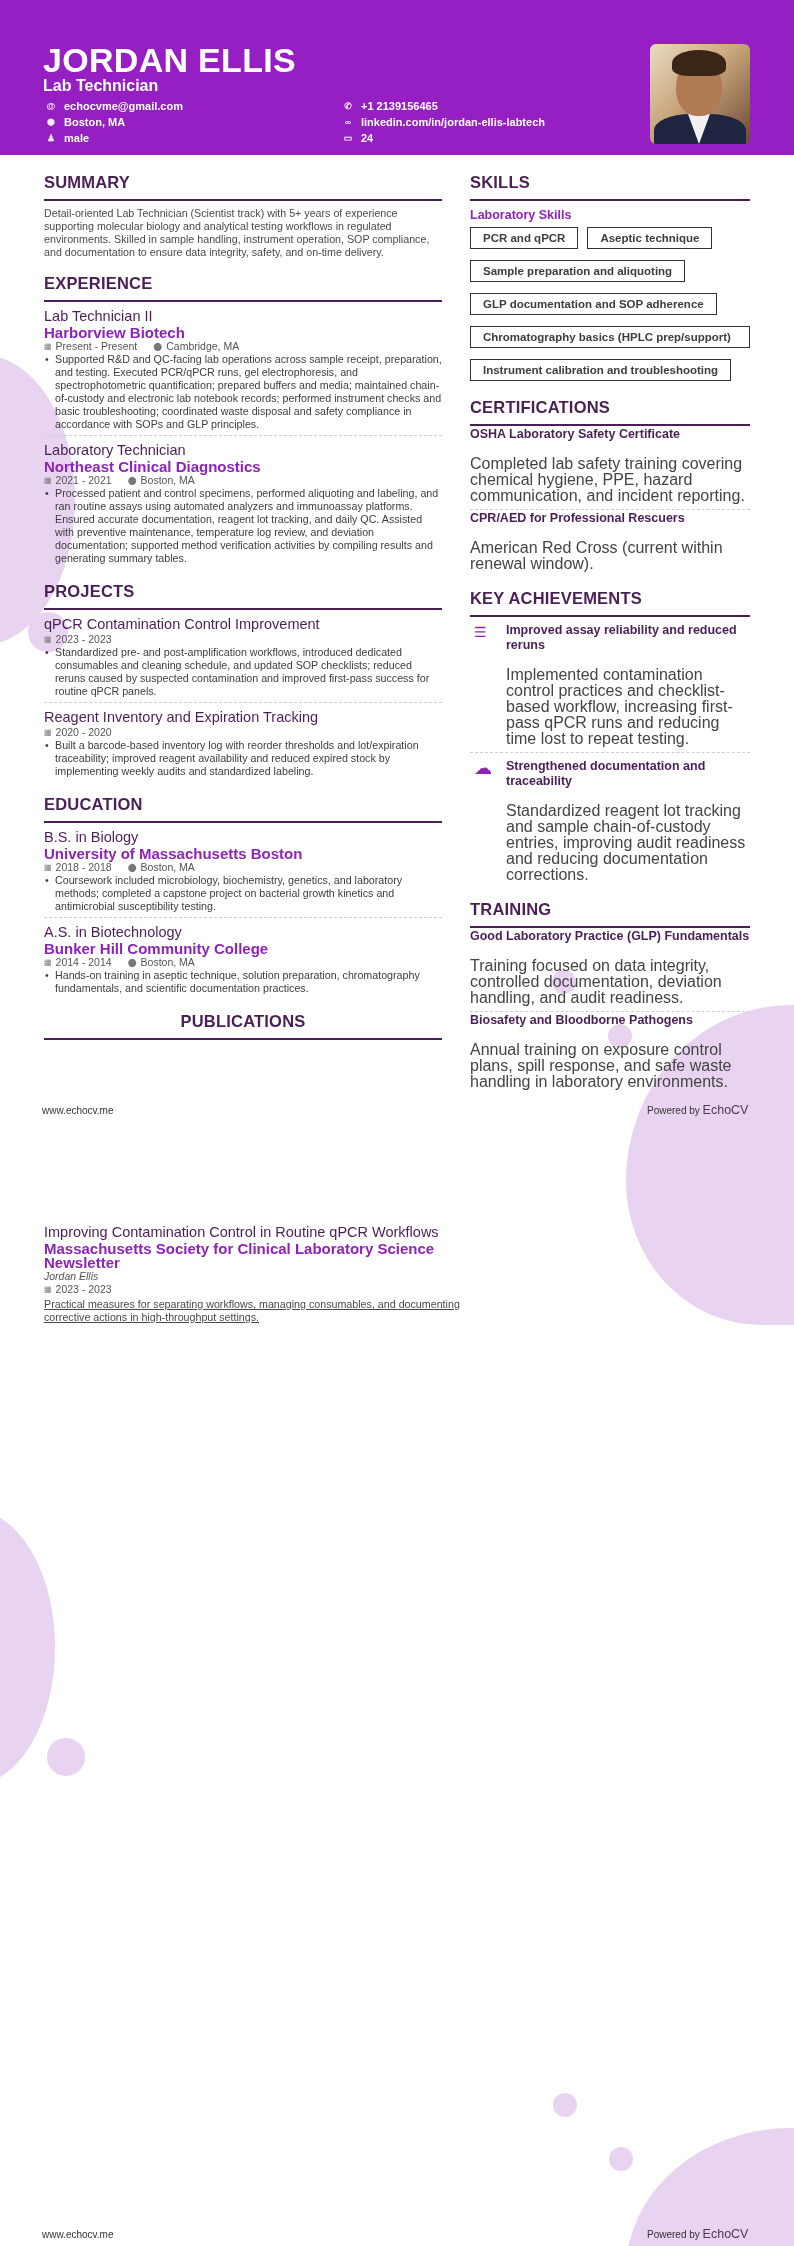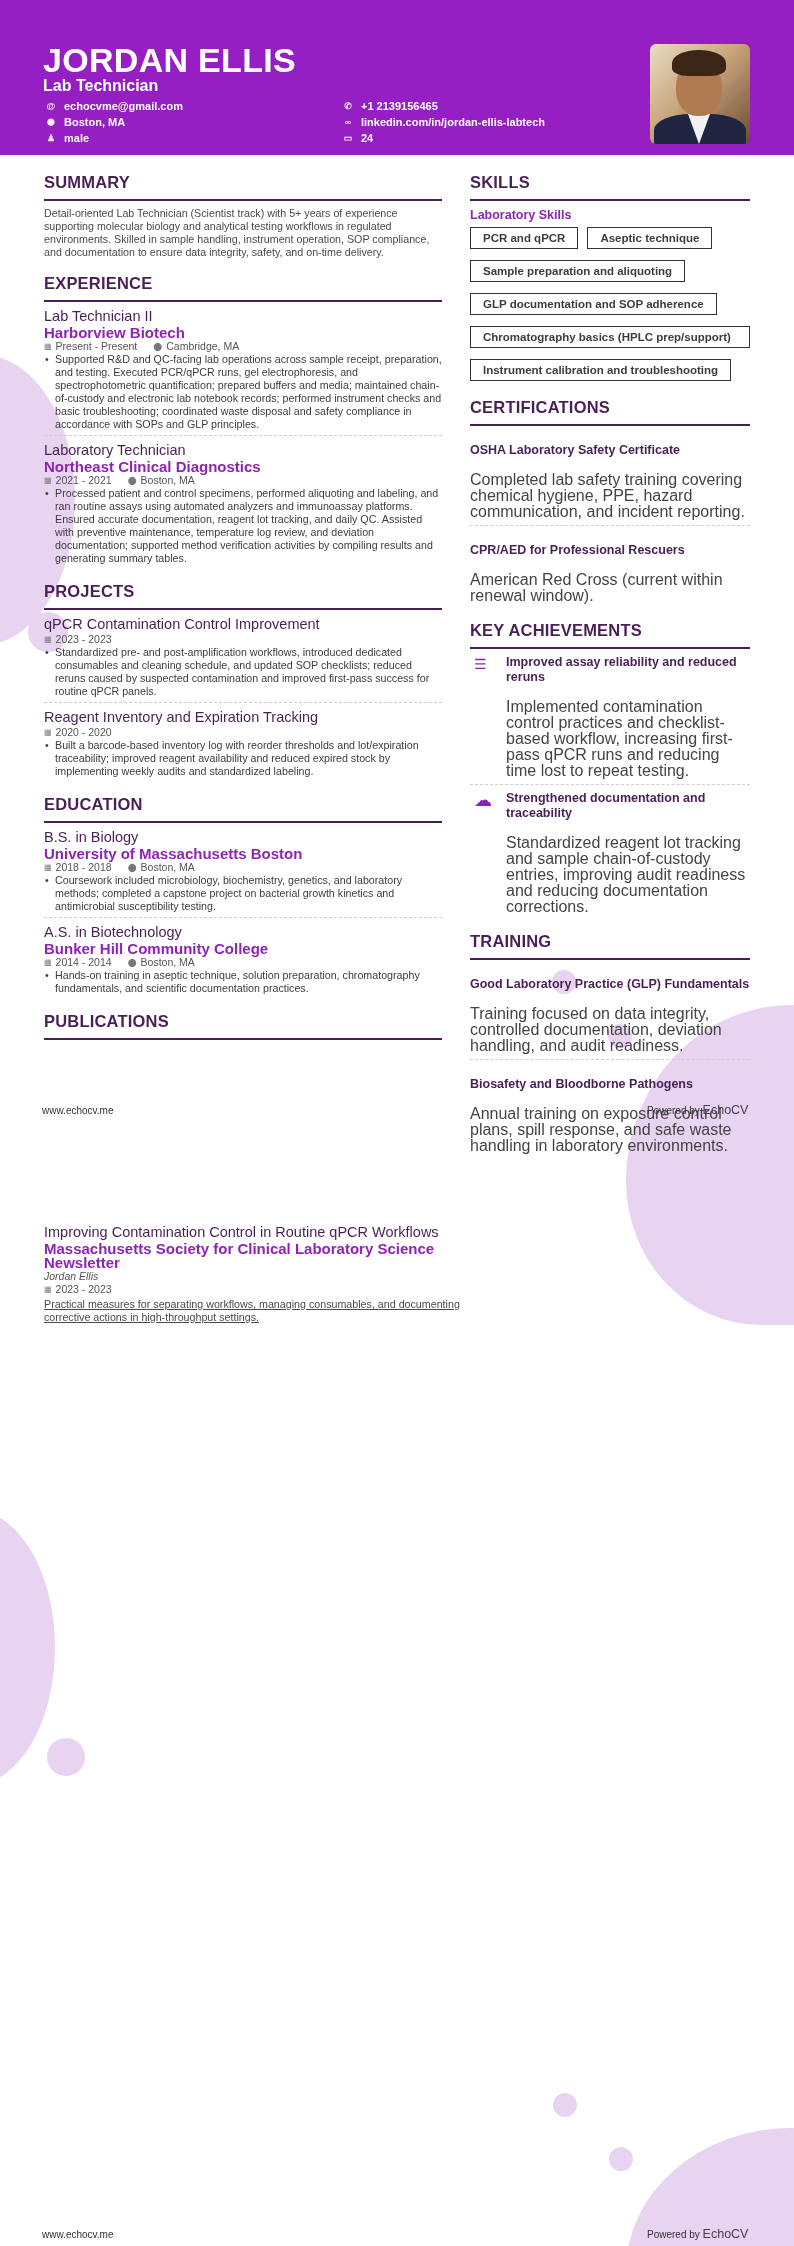--- a/index.html
+++ b/index.html
@@ -35,21 +35,21 @@
   .meta .loc { margin-left: 16px; display: flex; align-items: center; }
   .bullets { list-style: none; font-size: 10.7px; line-height: 13px; color: #3d3d3d; }
   .bullets li { position: relative; padding-left: 11px; }
   .bullets li::before { content: "•"; position: absolute; left: 1px; top: 0; }
 
   .skill-cat { font-size: 12.5px; font-weight: bold; color: #8e24b6; margin-top: 7px; line-height: 14px; }
   .tags { display: flex; flex-wrap: wrap; gap: 11px 9px; margin-top: 5px; }
   .tag { border: 1.5px solid #333; padding: 3px 12px; font-size: 11.5px; font-weight: bold; color: #3d3d3d; line-height: 14px; }
   .tag.wide { width: 283px; }
 
-  .r-entry { padding-top: 17px; }
+  .r-entry { padding-top: 1px; }
   .r-entry + .r-entry { border-top: 1px dashed #cfcfcf; margin-top: 5px; }
   .r-title { font-size: 12.5px; font-weight: bold; color: #4a1f56; line-height: 15px; }
   .r-desc { font-size: 16px; color: #444; line-height: 16px; margin-top: 14px; }
 
   .ach { display: flex; padding-top: 6px; }
   .ach + .ach { border-top: 1px dashed #cfcfcf; margin-top: 5px; }
   .ach .icon { width: 36px; flex: none; color: #8e24b6; font-size: 14px; padding-left: 4px; padding-top: 1px; }
   .ach .body { flex: 1; }
 
   .footer-l { position: absolute; left: 42px; font-size: 10px; color: #333; }
@@ -202,21 +202,21 @@
             <span class="ic">⬤</span>
             <span>Boston, MA</span>
           </span>
       </div>
       <ul class="bullets">
           <li>Hands-on training in aseptic technique, solution preparation, chromatography fundamentals, and scientific documentation practices.</li>
         </ul>
     </div>
   </section>
 
-  <section style="margin-top:16px;">
+  <section style="margin-top:16px;text-align:center;">
     <h2 class="sec-title">PUBLICATIONS</h2>
   </section>
 </div>
 
 <div class="col-right content" style="top:172px;">
   <section>
     <h2 class="sec-title">SKILLS</h2>
     <div class="skill-cat">Laboratory Skills</div>
     <div class="tags">
       <span class="tag">PCR and qPCR</span>

